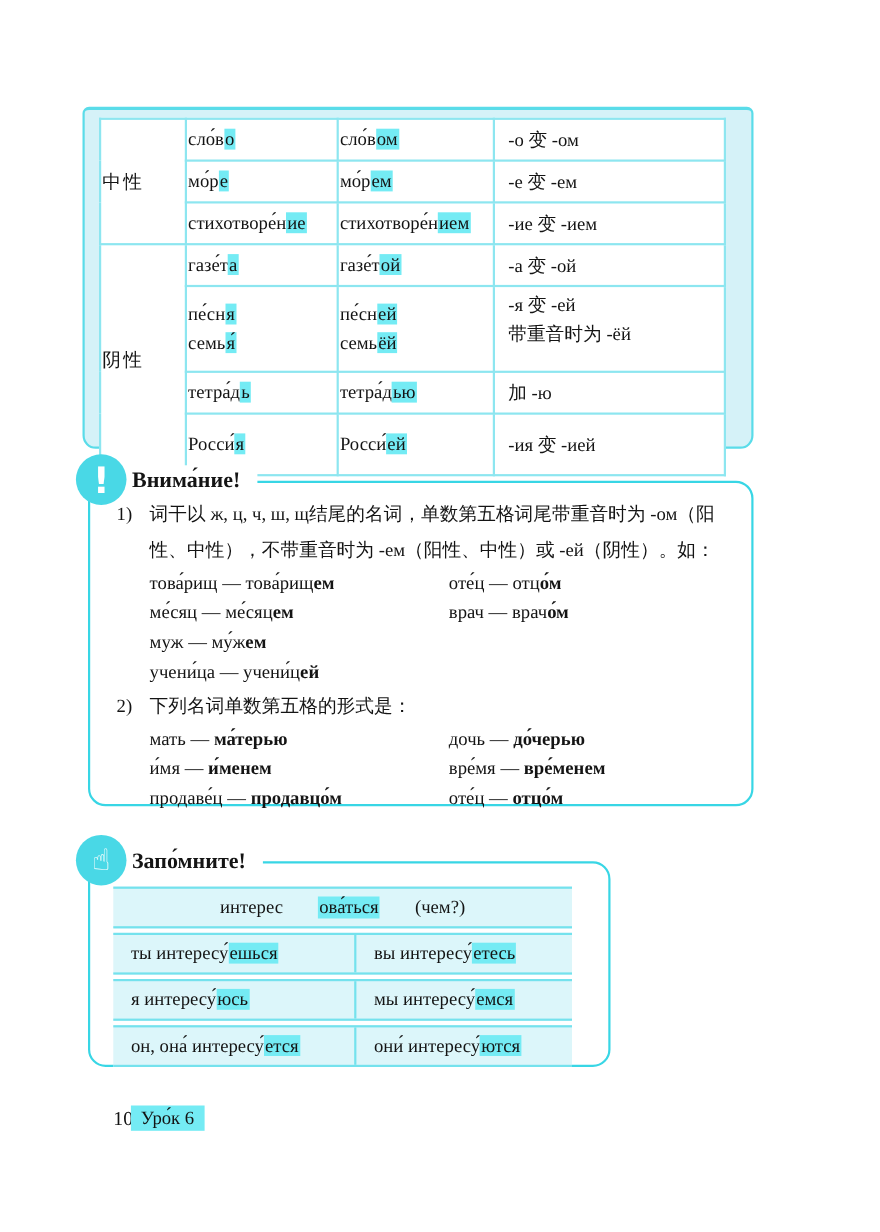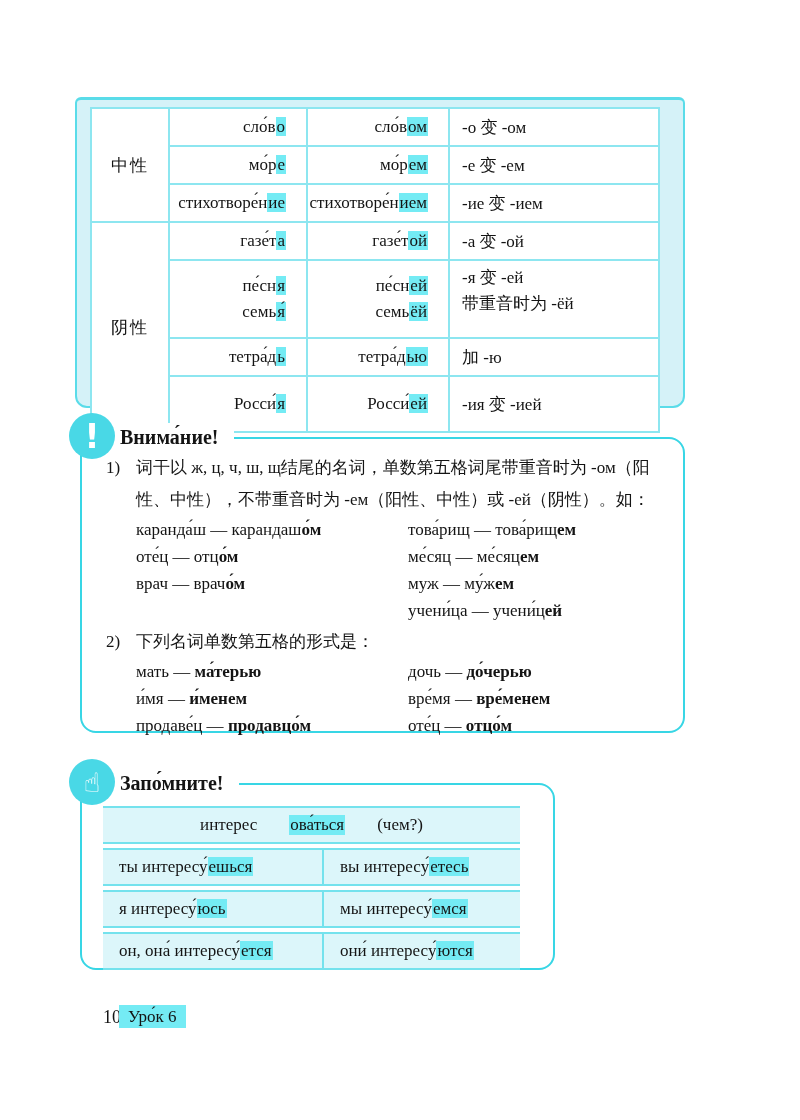--- a/index.html
+++ b/index.html
@@ -14,22 +14,22 @@
   .tbl1-wrap {
     position:absolute; left:75px; top:97px; width:610px; height:311px;
     background:#d5f2f8; border:2px solid #5adce9; border-top-width:3px;
     border-radius:6px 6px 12px 12px; box-sizing:border-box;
   }
   table.decl {
     position:absolute; left:13px; top:7px; border-collapse:collapse;
     background:#ffffff; table-layout:fixed;
   }
   table.decl td { border:2px solid #8de6f0; font-size:17px; overflow:hidden; }
-  td.gender { text-align:center; font-size:18px; letter-spacing:2px;border-radius:10px; }
-  td.nomc, td.insc { text-align:right; padding-right:20px; }
+  td.gender { font-size:18px; letter-spacing:2px;border-radius:10px; }
+  td.nomc, td.insc { text-align:left; padding-right:20px; }
   td.rulec { text-align:left; padding-left:12px; font-size:16px; }
   .twoline div { line-height:26px; }
   td.nomc.twoline, td.insc.twoline { padding-top:4px; padding-bottom:4px; }
   td.rulec.twoline { padding-top:4px; padding-bottom:20px; }
 
   
   .note-box { position:absolute; border:2px solid #38d6e5; border-radius:16px; box-sizing:border-box; background:#fff; }
   #att-box { left:80px; top:437px; width:605px; height:296px; }
   #rem-box { left:80px; top:783px; width:475px; height:187px; }
   .note-title {
@@ -142,21 +142,20 @@
     <span>!</span>
   </div>
 <div class="note-title" id="att-title">Внима́ние!</div>
 <div class="note-box" id="att-box">
   <div class="att-content">
     <div class="note-item">
       <div class="note-num">1)</div>
       <div class="note-text">词干以 ж, ц, ч, ш, щ结尾的名词，单数第五格词尾带重音时为 -ом（阳性、中性），不带重音时为 -ем（阳性、中性）或 -ей（阴性）。如：</div>
     </div>
     <div class="ex-grid">
-      <div><span>каранда́ш — карандаш</span><b>о́м</b></div>
       <div><span>това́рищ — това́рищ</span><b>ем</b></div>
       <div><span>оте́ц — отц</span><b>о́м</b></div>
       <div><span>ме́сяц — ме́сяц</span><b>ем</b></div>
       <div><span>врач — врач</span><b>о́м</b></div>
       <div><span>муж — му́ж</span><b>ем</b></div>
       <div><span></span><b></b></div>
       <div><span>учени́ца —  учени́ц</span><b>ей</b></div>
     </div>
     <div class="note-item mt2">
       <div class="note-num">2)</div>

